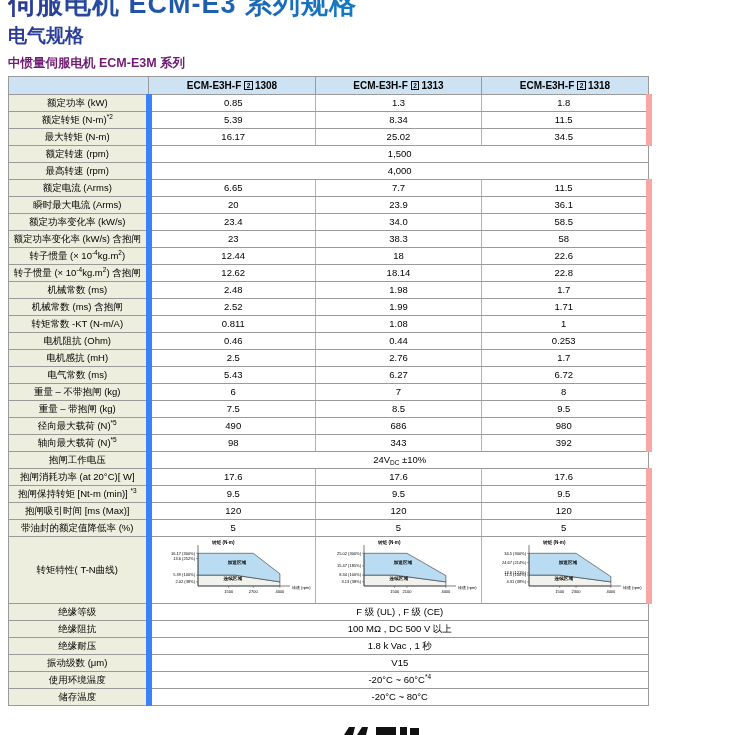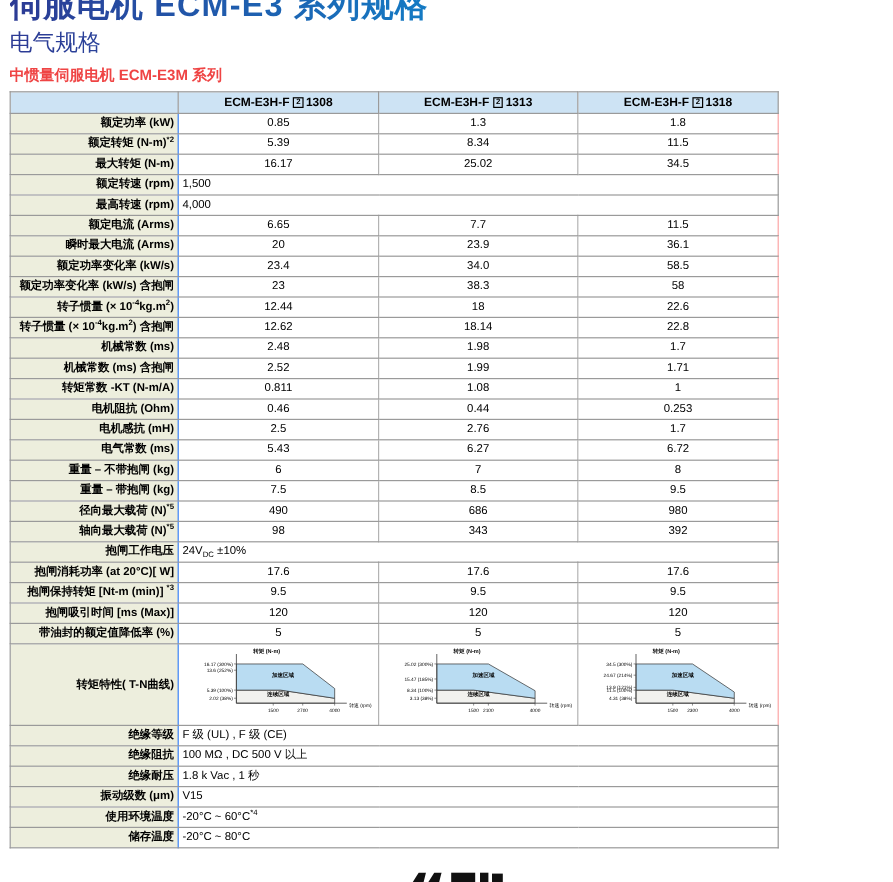--- a/index.html
+++ b/index.html
@@ -9,46 +9,46 @@
     position:relative;color:#000;
   }
   .page-title{
     margin:-14px 0 0 8px;
     font-size:27px;font-weight:bold;letter-spacing:1px;white-space:nowrap;
     background:linear-gradient(90deg,var(--ttl-a),var(--ttl-b) 85%);
     -webkit-background-clip:text;background-clip:text;color:transparent;
   }
   .page-subtitle{
     margin:1px 0 0 8px;
-    font-size:19px;font-weight:normal;
+    font-size:19px;font-weight:bold;
     background:linear-gradient(90deg,var(--ttl-a),var(--ttl-b) 160%);
     -webkit-background-clip:text;background-clip:text;color:transparent;
   }
   .section-heading{
-    margin:6px 0 4px 8px;font-size:12.5px;font-weight:bold;color:#ef4444;
+    margin:6px 0 4px 8px;font-size:12.5px;font-weight:bold;color:#701a75;
   }
   table.spec{
     margin-left:8px;border-collapse:collapse;table-layout:fixed;width:640px;
     font-size:9.5px;line-height:1.1;
   }
   table.spec td, table.spec th{
     border-top:1px solid #9a9a9a;border-bottom:1px solid #9a9a9a;
     padding:0 3px;height:16px;overflow:hidden;
   }
   table.spec tr.hdr th{
     background:var(--hdr-bg);font-weight:bold;font-size:10px;height:17px;
     border-left:1px solid #9a9a9a;border-right:1px solid #9a9a9a;text-align:center;
   }
   th.rowlabel{
-    background:var(--lbl-bg);font-weight:bold;text-align:right;
-    border-left:1px solid #9a9a9a;border-right:1px solid #3b82f6;white-space:nowrap;
+    background:var(--lbl-bg);font-weight:normal;text-align:center;
+    border-left:1px solid #9a9a9a;border-right:6px solid #3b82f6;white-space:nowrap;
   }
   td.val{text-align:center;background:#fff;border-right:1px solid #b3b3b3;}
-  td.val:last-child{border-right:1px solid #fca5a5;}
-  td.merged{text-align:left;background:#fff;border-right:1px solid #9a9a9a;}
+  td.val:last-child{border-right:6px solid #fca5a5;}
+  td.merged{text-align:center;background:#fff;border-right:1px solid #9a9a9a;}
   tr.chartrow td{height:66px;vertical-align:middle;text-align:center;padding:0;}
   sup{font-size:6.5px;vertical-align:4px;line-height:0;}
   sub{font-size:6.5px;vertical-align:-2px;line-height:0;}
   .box2{
     display:inline-block;border:1px solid #000;font-size:6.5px;line-height:7px;
     padding:0 1.5px;margin:0 2px 0 3px;vertical-align:1px;font-weight:bold;
   }
   svg text{font-family:"Liberation Sans","DejaVu Sans",sans-serif;}
   .clipped-logo{position:absolute;left:340px;top:727px;width:90px;height:8px;}
 </style>

